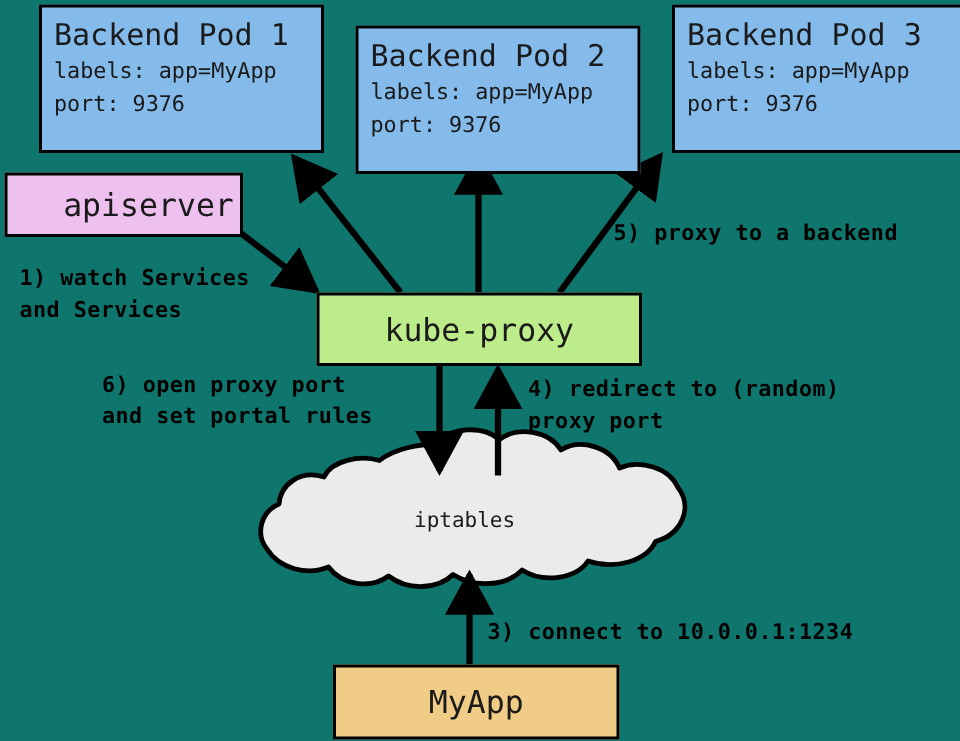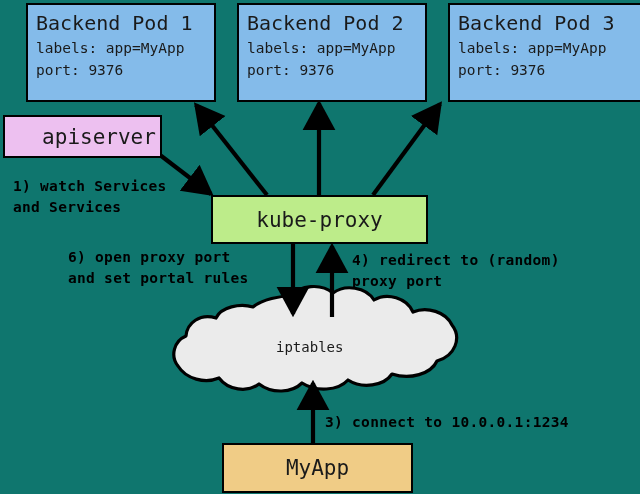--- a/index.html
+++ b/index.html
@@ -124,21 +124,21 @@
       <line x1="313" y1="443" x2="313" y2="383"></line>
     </g>
   </svg>
 
   <div class="node-box pod-box" id="pod-1" style="left:26px; top:3px; width:190px; height:99px;">
     <div class="pod-title">Backend Pod 1</div>
     <div class="pod-line">labels: app=MyApp</div>
     <div class="pod-line">port: 9376</div>
   </div>
 
-  <div class="node-box pod-box" id="pod-2" style="left:237px; top:3px; width:190px; height:99px;">
+  <div class="node-box pod-box" id="pod-2" style="left:237px; top:17px; width:190px; height:99px;">
     <div class="pod-title">Backend Pod 2</div>
     <div class="pod-line">labels: app=MyApp</div>
     <div class="pod-line">port: 9376</div>
   </div>
 
   <div class="node-box pod-box" id="pod-3" style="left:448px; top:3px; width:195px; height:99px;">
     <div class="pod-title">Backend Pod 3</div>
     <div class="pod-line">labels: app=MyApp</div>
     <div class="pod-line">port: 9376</div>
   </div>
@@ -161,14 +161,15 @@
   <div class="step-label" style="left:13px; top:197px;">and Services</div>
 
   <div class="step-label" style="left:68px; top:247px;">6) open proxy port</div>
   <div class="step-label" style="left:68px; top:268px;">and set portal rules</div>
 
   <div class="step-label" style="left:325px; top:412px;">3) connect to 10.0.0.1:1234</div>
 
   <div class="step-label" style="left:352px; top:250px;">4) redirect to (random)</div>
   <div class="step-label" style="left:352px; top:271px;">proxy port</div>
 
+  <div class="step-label" style="left:409px; top:146px;">5) proxy to a backend</div>
 
 </div>
 
 </body></html>

